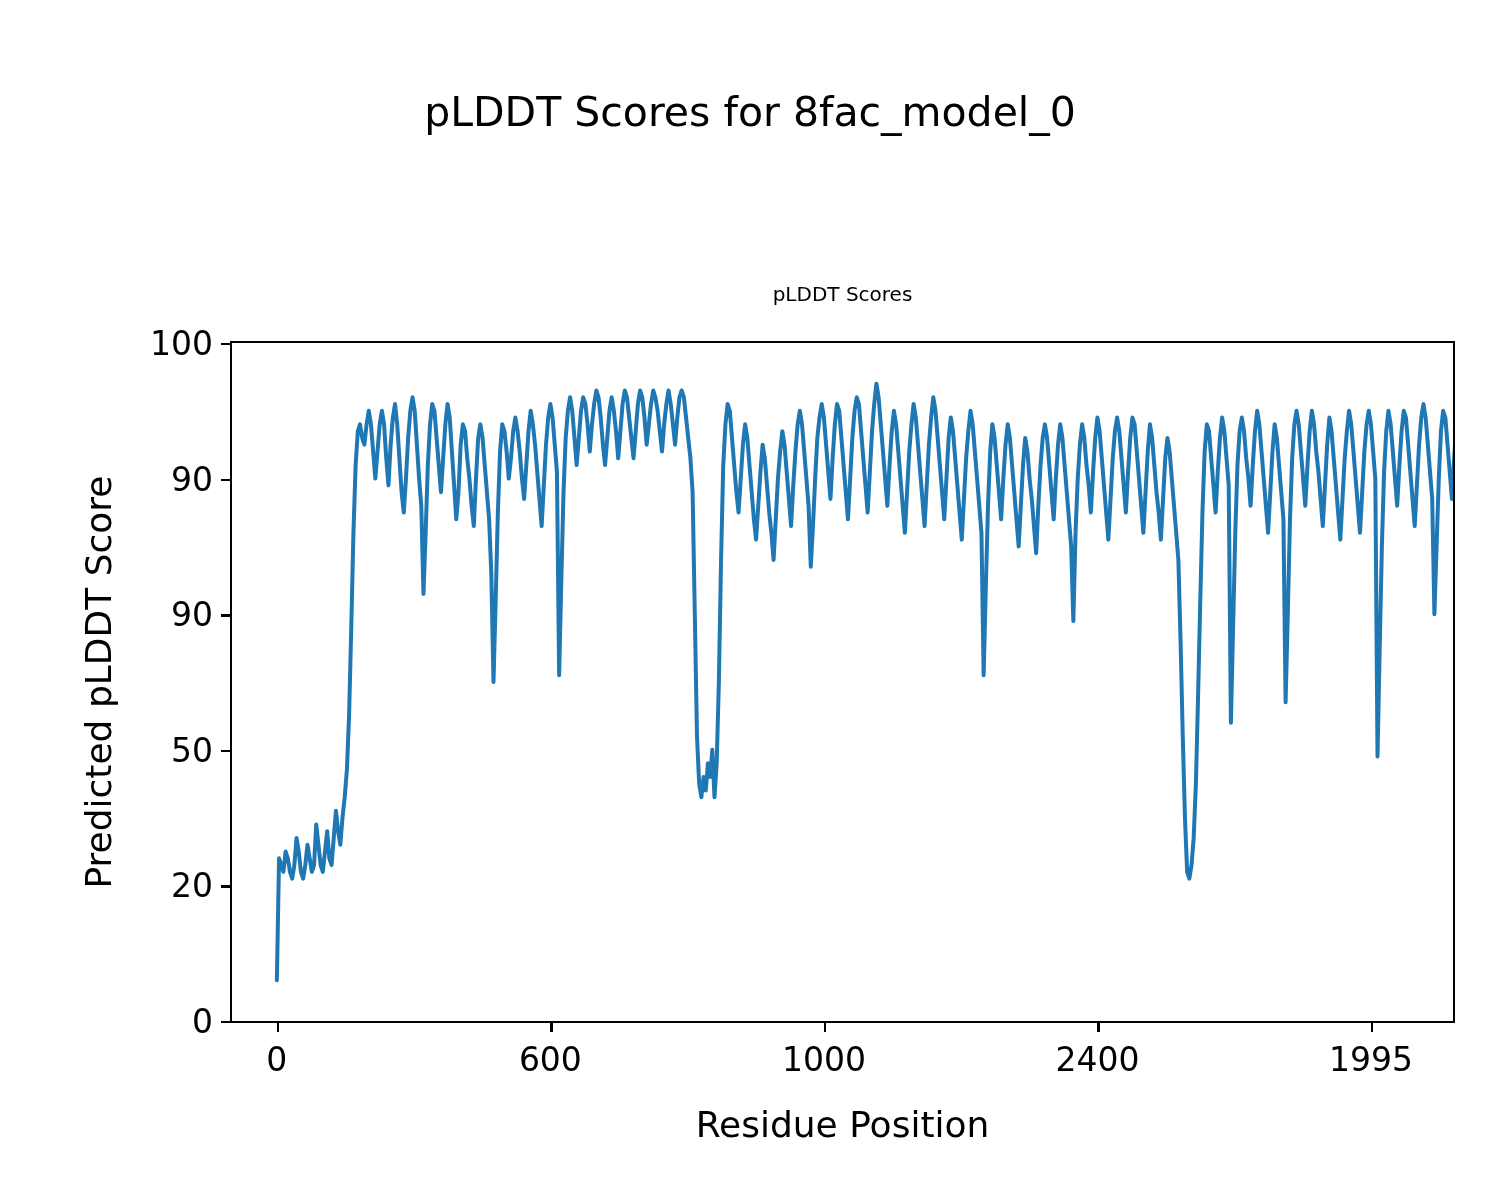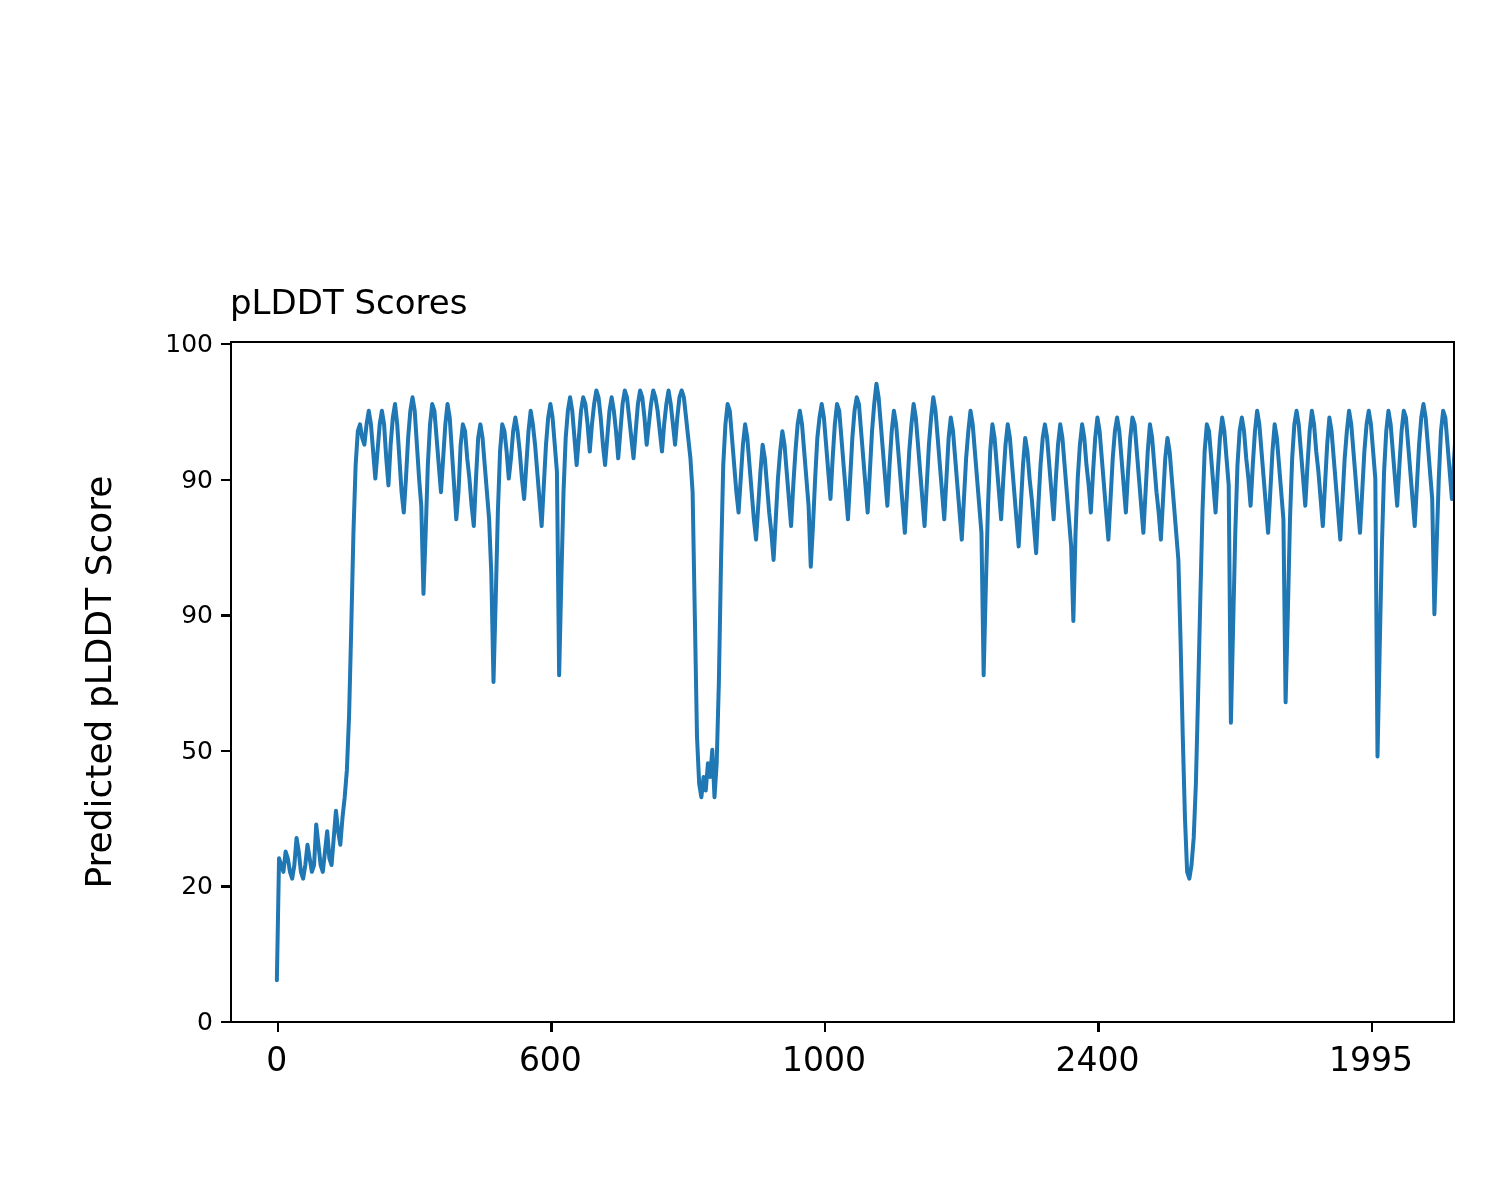--- a/index.html
+++ b/index.html
@@ -26,21 +26,22 @@
     font-family: "DejaVu Sans", sans-serif;
     font-weight: 400;
     letter-spacing: 0px;
     white-space: nowrap;
   }
   #axes-title {
     position: absolute;
     left: 230px;
     top: 282px;
     width: 1225px;
-    font-size: 34px;
+    text-align: center;
+    font-size: 20px;
     color: #000000;
     white-space: nowrap;
   }
   #plot-frame {
     position: absolute;
     left: 230px;
     top: 341px;
     width: 1225px;
     height: 682px;
     border: 2.4px solid #000000;
@@ -66,21 +67,21 @@
     width: 11px;
     height: 2.4px;
     background: #000000;
     left: -11px;
   }
   .ytick-label {
     position: absolute;
     right: 100%;
     margin-right: 19px;
     transform: translateY(-50%);
-    font-size: 25px;
+    font-size: 33px;
     color: #000000;
     white-space: nowrap;
     text-align: center;
   }
   .ytick-wrap {
     position: absolute;
     left: 0;
     width: 0;
     height: 0;
   }
@@ -127,20 +128,21 @@
     white-space: nowrap;
     transform-origin: 0 0;
     transform: translate(78px, 1023px) rotate(-90deg);
   }
 </style>
 </head>
 <body>
 
 <div id="page">
 
+  <div id="suptitle">pLDDT Scores for 8fac_model_0</div>
 
   <div id="axes-title">pLDDT Scores</div>
 
   <div id="plot-frame">
     <div id="plot-clip">
       <svg id="data-svg" width="1221" height="678" viewBox="0 0 1221 678" preserveAspectRatio="none">
         <polyline id="series-path" fill="none" stroke="#1f77b4" stroke-width="4" stroke-linejoin="round" stroke-linecap="round" points="44.86,637.32 47.05,515.28 49.23,522.06 51.42,528.84 53.61,508.50 55.80,515.28 57.99,528.84 60.17,535.62 62.36,522.06 64.55,494.94 66.74,508.50 68.93,528.84 71.12,535.62 73.30,522.06 75.49,501.72 77.68,515.28 79.87,528.84 82.06,522.06 84.24,481.38 86.43,501.72 88.62,522.06 90.81,528.84 93.00,508.50 95.19,488.16 97.37,515.28 99.56,522.06 101.75,494.94 103.94,467.82 106.13,488.16 108.31,501.72 110.50,474.60 112.69,454.26 114.88,427.14 117.07,372.90 119.26,284.76 121.44,189.84 123.63,122.04 125.82,88.14 128.01,81.36 130.20,94.92 132.38,101.70 134.57,81.36 136.76,67.80 138.95,81.36 141.14,108.48 143.33,135.60 145.51,108.48 147.70,81.36 149.89,67.80 152.08,81.36 154.27,115.26 156.45,142.38 158.64,101.70 160.83,74.58 163.02,61.02 165.21,81.36 167.40,115.26 169.58,149.16 171.77,169.50 173.96,135.60 176.15,94.92 178.34,67.80 180.52,54.24 182.71,67.80 184.90,101.70 187.09,135.60 189.28,162.72 191.47,250.86 193.65,189.84 195.84,122.04 198.03,81.36 200.22,61.02 202.41,67.80 204.59,94.92 206.78,122.04 208.97,149.16 211.16,115.26 213.35,81.36 215.53,61.02 217.72,74.58 219.91,108.48 222.10,142.38 224.29,176.28 226.48,149.16 228.66,101.70 230.85,81.36 233.04,88.14 235.23,115.26 237.42,135.60 239.60,162.72 241.79,183.06 243.98,135.60 246.17,94.92 248.36,81.36 250.55,94.92 252.73,122.04 254.92,149.16 257.11,176.28 259.30,230.52 261.49,339.00 263.67,257.64 265.86,169.50 268.05,108.48 270.24,81.36 272.43,88.14 274.62,108.48 276.80,135.60 278.99,115.26 281.18,88.14 283.37,74.58 285.56,88.14 287.74,108.48 289.93,135.60 292.12,155.94 294.31,122.04 296.50,88.14 298.69,67.80 300.87,81.36 303.06,101.70 305.25,128.82 307.44,155.94 309.63,183.06 311.81,142.38 314.00,101.70 316.19,74.58 318.38,61.02 320.57,74.58 322.76,101.70 324.94,128.82 327.13,332.22 329.32,237.30 331.51,149.16 333.70,94.92 335.88,67.80 338.07,54.24 340.26,67.80 342.45,94.92 344.64,122.04 346.83,94.92 349.01,67.80 351.20,54.24 353.39,61.02 355.58,81.36 357.77,108.48 359.95,81.36 362.14,61.02 364.33,47.46 366.52,54.24 368.71,74.58 370.90,101.70 373.08,122.04 375.27,94.92 377.46,67.80 379.65,54.24 381.84,67.80 384.02,88.14 386.21,115.26 388.40,88.14 390.59,61.02 392.78,47.46 394.97,54.24 397.15,74.58 399.34,94.92 401.53,115.26 403.72,88.14 405.91,61.02 408.09,47.46 410.28,54.24 412.47,74.58 414.66,101.70 416.85,81.36 419.03,61.02 421.22,47.46 423.41,54.24 425.60,67.80 427.79,88.14 429.98,108.48 432.16,81.36 434.35,61.02 436.54,47.46 438.73,61.02 440.92,81.36 443.10,101.70 445.29,74.58 447.48,54.24 449.67,47.46 451.86,54.24 454.05,74.58 456.23,94.92 458.42,115.26 460.61,149.16 462.80,271.20 464.99,393.24 467.17,440.70 469.36,454.26 471.55,433.92 473.74,447.48 475.93,420.36 478.12,433.92 480.30,406.80 482.49,454.26 484.68,420.36 486.87,339.00 489.06,216.96 491.24,122.04 493.43,81.36 495.62,61.02 497.81,67.80 500.00,94.92 502.19,122.04 504.37,149.16 506.56,169.50 508.75,135.60 510.94,101.70 513.13,81.36 515.31,94.92 517.50,122.04 519.69,149.16 521.88,176.28 524.07,196.62 526.26,162.72 528.44,128.82 530.63,101.70 532.82,115.26 535.01,142.38 537.20,169.50 539.38,189.84 541.57,216.96 543.76,176.28 545.95,135.60 548.14,108.48 550.33,88.14 552.51,101.70 554.70,128.82 556.89,155.94 559.08,183.06 561.27,142.38 563.45,108.48 565.64,81.36 567.83,67.80 570.02,81.36 572.21,108.48 574.40,135.60 576.58,162.72 578.77,223.74 580.96,183.06 583.15,135.60 585.34,94.92 587.52,74.58 589.71,61.02 591.90,74.58 594.09,101.70 596.28,128.82 598.47,155.94 600.65,115.26 602.84,81.36 605.03,61.02 607.22,67.80 609.41,94.92 611.59,122.04 613.78,149.16 615.97,176.28 618.16,135.60 620.35,94.92 622.53,67.80 624.72,54.24 626.91,61.02 629.10,88.14 631.29,115.26 633.48,142.38 635.66,169.50 637.85,128.82 640.04,88.14 642.23,61.02 644.42,40.68 646.60,54.24 648.79,81.36 650.98,108.48 653.17,135.60 655.36,162.72 657.55,122.04 659.73,88.14 661.92,67.80 664.11,81.36 666.30,108.48 668.49,135.60 670.67,162.72 672.86,189.84 675.05,149.16 677.24,108.48 679.43,81.36 681.62,61.02 683.80,74.58 685.99,101.70 688.18,128.82 690.37,155.94 692.56,183.06 694.74,142.38 696.93,101.70 699.12,74.58 701.31,54.24 703.50,67.80 705.69,94.92 707.87,122.04 710.06,149.16 712.25,176.28 714.44,135.60 716.63,94.92 718.81,74.58 721.00,88.14 723.19,115.26 725.38,142.38 727.57,169.50 729.76,196.62 731.94,155.94 734.13,115.26 736.32,88.14 738.51,67.80 740.70,81.36 742.88,108.48 745.07,135.60 747.26,162.72 749.45,189.84 751.64,332.22 753.83,244.08 756.01,162.72 758.20,108.48 760.39,81.36 762.58,94.92 764.77,122.04 766.95,149.16 769.14,176.28 771.33,135.60 773.52,101.70 775.71,81.36 777.90,94.92 780.08,122.04 782.27,149.16 784.46,176.28 786.65,203.40 788.84,162.72 791.02,122.04 793.21,94.92 795.40,108.48 797.59,135.60 799.78,155.94 801.97,183.06 804.15,210.18 806.34,162.72 808.53,122.04 810.72,94.92 812.91,81.36 815.09,94.92 817.28,122.04 819.47,149.16 821.66,176.28 823.85,135.60 826.03,101.70 828.22,81.36 830.41,94.92 832.60,122.04 834.79,149.16 836.98,176.28 839.16,203.40 841.35,277.98 843.54,189.84 845.73,135.60 847.92,101.70 850.10,81.36 852.29,94.92 854.48,122.04 856.67,142.38 858.86,169.50 861.05,128.82 863.23,94.92 865.42,74.58 867.61,88.14 869.80,115.26 871.99,142.38 874.17,169.50 876.36,196.62 878.55,155.94 880.74,115.26 882.93,88.14 885.12,74.58 887.30,88.14 889.49,115.26 891.68,142.38 893.87,169.50 896.06,128.82 898.24,94.92 900.43,74.58 902.62,81.36 904.81,108.48 907.00,135.60 909.19,162.72 911.37,189.84 913.56,149.16 915.75,108.48 917.94,81.36 920.13,94.92 922.31,122.04 924.50,149.16 926.69,169.50 928.88,196.62 931.07,155.94 933.26,115.26 935.44,94.92 937.63,108.48 939.82,135.60 942.01,162.72 944.20,189.84 946.38,216.96 948.57,298.32 950.76,393.24 952.95,474.60 955.14,528.84 957.33,535.62 959.51,522.06 961.70,494.94 963.89,440.70 966.08,352.56 968.27,257.64 970.45,169.50 972.64,108.48 974.83,81.36 977.02,88.14 979.21,115.26 981.40,142.38 983.58,169.50 985.77,128.82 987.96,94.92 990.15,74.58 992.34,88.14 994.52,115.26 996.71,142.38 998.90,379.68 1001.09,284.76 1003.28,189.84 1005.47,122.04 1007.65,88.14 1009.84,74.58 1012.03,88.14 1014.22,115.26 1016.41,135.60 1018.59,162.72 1020.78,122.04 1022.97,88.14 1025.16,67.80 1027.35,81.36 1029.53,108.48 1031.72,135.60 1033.91,162.72 1036.10,189.84 1038.29,149.16 1040.48,108.48 1042.66,81.36 1044.85,94.92 1047.04,122.04 1049.23,149.16 1051.42,176.28 1053.60,359.34 1055.79,271.20 1057.98,176.28 1060.17,115.26 1062.36,81.36 1064.55,67.80 1066.73,81.36 1068.92,108.48 1071.11,135.60 1073.30,162.72 1075.49,122.04 1077.67,88.14 1079.86,67.80 1082.05,81.36 1084.24,108.48 1086.43,128.82 1088.62,155.94 1090.80,183.06 1092.99,142.38 1095.18,101.70 1097.37,74.58 1099.56,88.14 1101.74,115.26 1103.93,142.38 1106.12,169.50 1108.31,196.62 1110.50,155.94 1112.69,115.26 1114.87,88.14 1117.06,67.80 1119.25,81.36 1121.44,108.48 1123.63,135.60 1125.81,162.72 1128.00,189.84 1130.19,149.16 1132.38,108.48 1134.57,81.36 1136.76,67.80 1138.94,81.36 1141.13,108.48 1143.32,135.60 1145.51,413.58 1147.70,305.10 1149.88,203.40 1152.07,128.82 1154.26,88.14 1156.45,67.80 1158.64,81.36 1160.83,108.48 1163.01,135.60 1165.20,162.72 1167.39,122.04 1169.58,88.14 1171.77,67.80 1173.95,74.58 1176.14,101.70 1178.33,128.82 1180.52,155.94 1182.71,183.06 1184.90,142.38 1187.08,101.70 1189.27,74.58 1191.46,61.02 1193.65,74.58 1195.84,101.70 1198.02,128.82 1200.21,155.94 1202.40,271.20 1204.59,203.40 1206.78,135.60 1208.97,88.14 1211.15,67.80 1213.34,74.58 1215.53,101.70 1217.72,128.82 1219.91,155.94 1222.09,115.26 1224.28,81.36 1226.47,61.02 1228.66,67.80 1230.85,94.92 1233.03,122.04 1235.22,149.16 1237.41,176.28 1239.60,135.60 1241.79,94.92 1243.98,67.80 1246.16,47.46 1248.35,61.02 1250.54,88.14 1252.73,115.26 1254.92,142.38 1257.10,101.70 1259.29,67.80 1261.48,47.46 1263.67,33.90 1265.86,47.46 1268.05,74.58 1270.23,101.70 1272.42,128.82 1274.61,155.94 1276.80,115.26 1278.99,81.36 1281.17,61.02 1283.36,74.58 1285.55,101.70 1287.74,128.82 1289.93,155.94 1292.12,183.06 1294.30,359.34 1296.49,271.20 1298.68,183.06 1300.87,115.26 1303.06,81.36 1305.24,61.02 1307.43,74.58 1309.62,101.70 1311.81,128.82 1314.00,94.92 1316.19,67.80 1318.37,47.46 1320.56,54.24 1322.75,81.36 1324.94,108.48 1327.13,135.60 1329.31,162.72 1331.50,250.86 1333.69,189.84 1335.88,122.04 1338.07,81.36 1340.26,61.02 1342.44,74.58 1344.63,101.70 1346.82,128.82 1349.01,155.94 1351.20,115.26 1353.38,81.36 1355.57,61.02 1357.76,74.58 1359.95,101.70 1362.14,128.82 1364.33,155.94 1366.51,183.06 1368.70,142.38 1370.89,101.70 1373.08,74.58 1375.27,88.14 1377.45,115.26 1379.64,142.38 1381.83,169.50 1384.02,196.62 1386.21,305.10 1388.40,216.96 1390.58,142.38 1392.77,94.92 1394.96,74.58 1397.15,81.36 1399.34,108.48 1401.52,135.60 1403.71,162.72 1405.90,122.04 1408.09,88.14 1410.28,67.80 1412.47,81.36 1414.65,108.48 1416.84,135.60 1419.03,162.72 1421.22,189.84 1423.41,149.16 1425.59,108.48 1427.78,81.36 1429.97,94.92 1432.16,122.04 1434.35,149.16 1436.53,176.28 1438.72,203.40 1440.91,162.72 1443.10,122.04 1445.29,94.92 1447.48,74.58 1449.66,88.14 1451.85,115.26 1454.04,142.38 1456.23,169.50 1458.42,393.24 1460.60,291.54 1462.79,196.62 1464.98,128.82 1467.17,88.14 1469.36,67.80 1471.55,81.36 1473.73,108.48 1475.92,135.60 1478.11,162.72 1480.30,257.64 1482.49,189.84 1484.67,128.82 1486.86,88.14 1489.05,74.58 1491.24,88.14 1493.43,115.26 1495.62,142.38 1497.80,169.50 1499.99,128.82 1502.18,94.92 1504.37,74.58 1506.56,88.14 1508.74,115.26 1510.93,142.38 1513.12,169.50 1515.31,196.62 1517.50,155.94 1519.69,115.26 1521.87,88.14 1524.06,101.70 1526.25,128.82 1528.44,155.94 1530.63,183.06 1532.81,210.18 1535.00,169.50 1537.19,128.82 1539.38,101.70 1541.57,81.36 1543.76,94.92 1545.94,122.04 1548.13,149.16 1550.32,176.28 1552.51,135.60 1554.70,101.70 1556.88,81.36 1559.07,94.92 1561.26,122.04 1563.45,149.16 1565.64,176.28 1567.83,203.40 1570.01,162.72 1572.20,122.04 1574.39,94.92 1576.58,74.58 1578.77,88.14 1580.95,115.26 1583.14,142.38 1585.33,169.50 1587.52,305.10 1589.71,223.74 1591.90,149.16 1594.08,101.70 1596.27,81.36 1598.46,88.14 1600.65,115.26 1602.84,135.60 1605.02,162.72 1607.21,122.04 1609.40,88.14 1611.59,67.80 1613.78,81.36 1615.97,108.48 1618.15,135.60 1620.34,162.72 1622.53,189.84 1624.72,149.16 1626.91,108.48 1629.09,81.36 1631.28,94.92 1633.47,122.04 1635.66,149.16 1637.85,176.28 1640.03,203.40 1642.22,162.72 1644.41,122.04 1646.60,94.92 1648.79,108.48 1650.98,135.60 1653.16,162.72 1655.35,189.84 1657.54,216.96 1659.73,271.20 1661.92,339.00 1664.10,393.24 1666.29,433.92 1668.48,454.26 1670.67,440.70 1672.86,420.36 1675.05,433.92 1677.23,406.80 1679.42,379.68 1681.61,400.02 1683.80,427.14 1685.99,447.48 1688.17,461.04 1690.36,474.60 1692.55,488.16 1694.74,508.50 1696.93,522.06 1699.12,528.84 1701.30,515.28 1703.49,494.94 1705.68,528.84 1707.87,535.62 1710.06,522.06 1712.24,501.72 1714.43,474.60 1716.62,488.16 1718.81,508.50 1721.00,494.94 1723.19,440.70 1725.37,339.00 1727.56,216.96 1729.75,122.04 1731.94,81.36 1734.13,61.02 1736.31,74.58 1738.50,101.70 1740.69,81.36 1742.88,61.02 1745.07,74.58 1747.26,101.70 1749.44,128.82 1751.63,210.18 1753.82,149.16 1756.01,101.70 1758.20,81.36 1760.38,94.92 1762.57,115.26 1764.76,88.14 1766.95,67.80 1769.14,54.24 1771.33,67.80 1773.51,94.92 1775.70,115.26 1777.89,88.14 1780.08,67.80 1782.27,81.36 1784.45,101.70 1786.64,122.04 1788.83,94.92 1791.02,74.58 1793.21,88.14 1795.40,115.26 1797.58,135.60 1799.77,203.40 1801.96,271.20 1804.15,352.56"></polyline>
       </svg>
     </div>
     <div id="yticks-container">
@@ -186,15 +188,16 @@
           <div class="xtick-mark"></div>
           <div class="xtick-label">2400</div>
         </div>
         <div class="xtick-wrap" style="left: 1138.94px;">
           <div class="xtick-mark"></div>
           <div class="xtick-label">1995</div>
         </div>
       </div>
   </div>
 
+  <div id="xlabel">Residue Position</div>
   <div id="ylabel">Predicted pLDDT Score</div>
 
 </div>
 
 </body></html>

